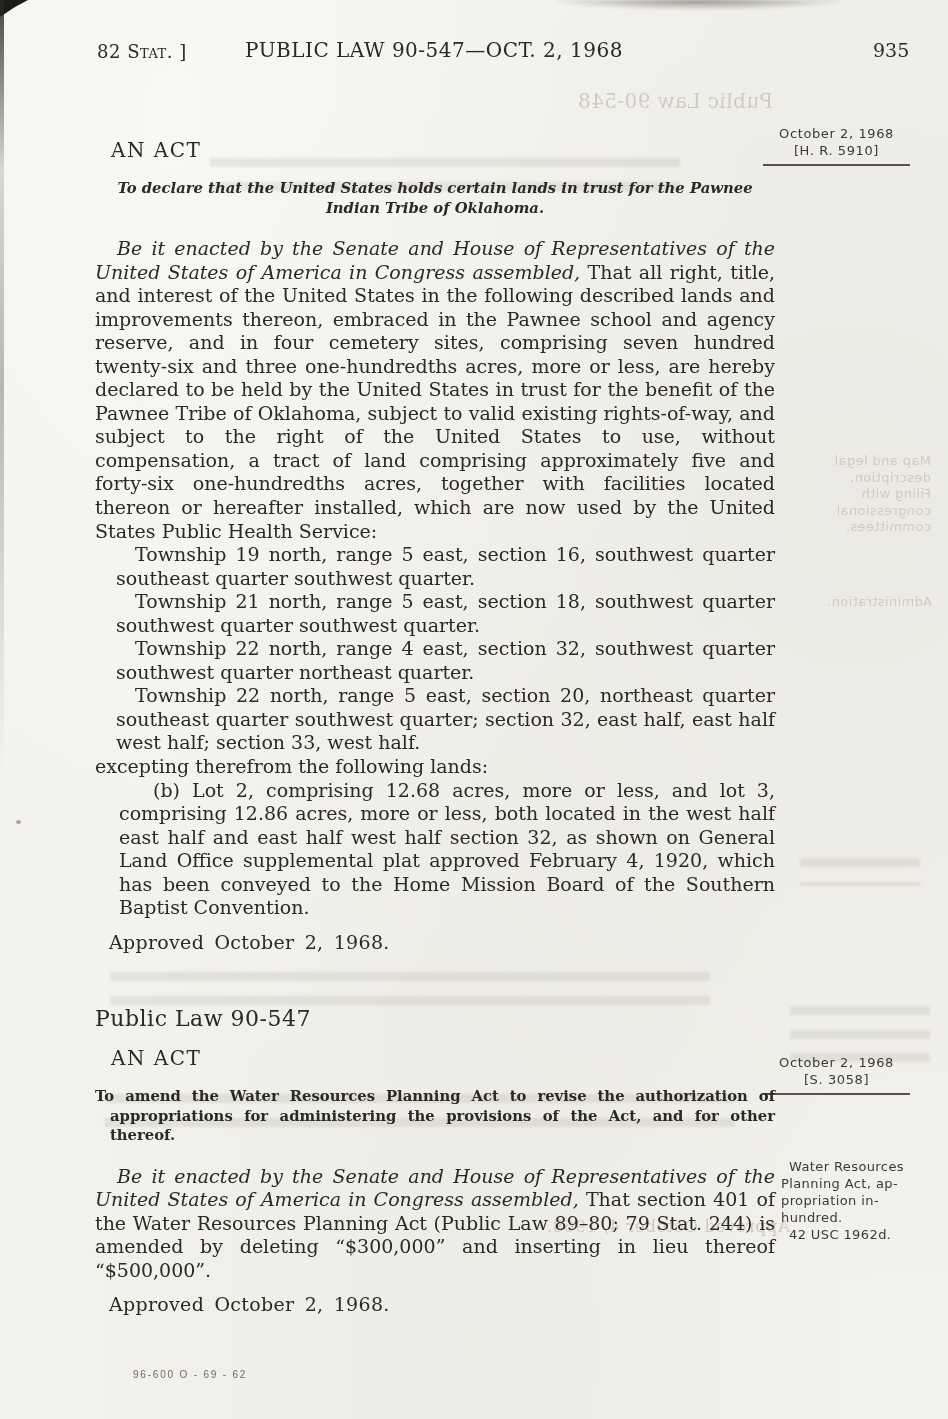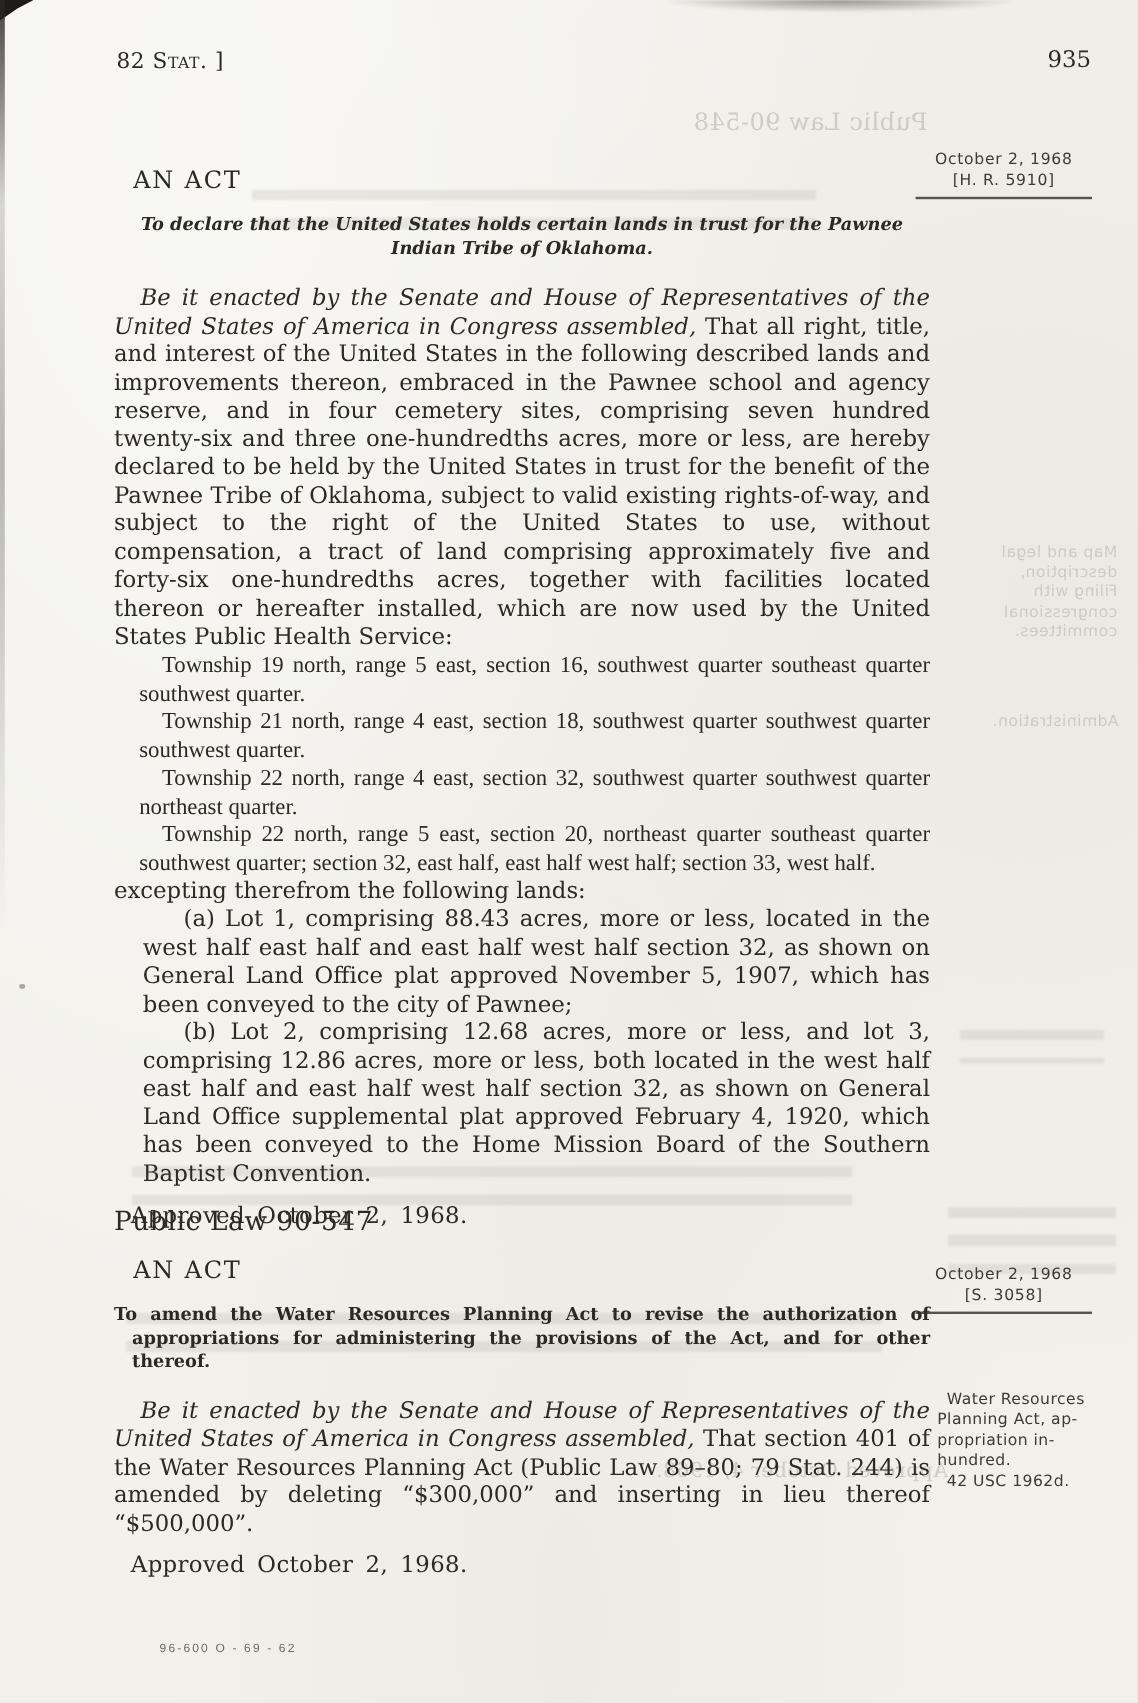--- a/index.html
+++ b/index.html
@@ -51,21 +51,21 @@
   .an-act    { text-align:left; font-size:20px; letter-spacing:1.5px; margin:16px; }
   .act-title { font-weight:bold; font-size:14.8px; line-height:19.5px; margin:3px 0 0; }
   .title-center  { text-align:center;font-style:italic; }
   .title-hanging { text-align:justify; padding-left:15px; text-indent:-15px; }
 
   .main p.body { margin:0; text-align:justify; font-size:19px; line-height:23.55px; }
   .first-par   { margin-top:20px !important; }
   .indent      { text-indent:22px; }
   .ital        { font-style:italic; }
   .meridian    { text-align:center; font-size:17.5px; margin:7px 0 5px; transform:translateX(-33px); }
-  .township    { margin-left:21px !important; text-indent:19px;font-family:Liberation Serif, serif; }
+  .township    { margin-left:21px !important; text-indent:19px; }
   .exception   { margin-left:24px !important; text-indent:34px; }
   .approved    { text-indent:14px; margin-top:11px !important; word-spacing:4px; letter-spacing:0.3px; text-align:left !important; }
 
   
   .date-note { position:absolute; left:763px; width:147px; text-align:center;
                font-family:"DejaVu Sans","Liberation Sans",sans-serif; font-size:13px; line-height:16.5px;
                letter-spacing:0.6px; color:#3b3a33; border-bottom:2px solid #55534b; padding-bottom:5px; }
   .dn-1 { top:126px; } .dn-2 { top:1055px; }
   .side-note { position:absolute; left:781px; width:155px;
                font-family:"DejaVu Sans","Liberation Sans",sans-serif; font-size:13px; line-height:17px;
@@ -93,43 +93,43 @@
     <div>committees.</div>
   </div>
   <div class="ghost-text" style="left:772px; top:594px; width:160px;">Administration.</div>
   <div class="ghost-bars" style="left:800px; top:858px; width:120px; height:28px;"></div>
   <div class="ghost-bars" style="left:110px; top:972px; width:600px; height:34px;"></div>
   <div class="ghost-bars" style="left:790px; top:1006px; width:140px; height:58px;"></div>
   <div class="ghost-bars" style="left:105px; top:1094px; width:630px; height:40px;"></div>
   <div class="ghost-text ghost-serif" style="left:510px; top:1218px; width:280px; font-size:17px;">Approved October 4, 1968.</div>
 
   <div class="h-left">82 Stat. ]</div>
+  <div class="h-center">PUBLIC LAW 90-547—OCT. 2, 1968</div>
   <div class="h-right">935</div>
 
 
   <div class="date-note dn-1">
     <div>October 2, 1968</div>
     <div>[H. R. 5910]</div>
   </div>
 
   <div class="main main-1">
     <p class="an-act">AN ACT</p>
     <p class="act-title title-center">To declare that the United States holds certain lands in trust for the Pawnee Indian Tribe of Oklahoma.</p>
 
     <p class="body indent first-par"><span class="ital">Be it enacted by the Senate and House of Representatives of the United States of America in Congress assembled,</span><span> That all right, title, and interest of the United States in the following described lands and improvements thereon, embraced in the Pawnee school and agency reserve, and in four cemetery sites, comprising seven hundred twenty-six and three one-hundredths acres, more or less, are hereby declared to be held by the United States in trust for the benefit of the Pawnee Tribe of Oklahoma, subject to valid existing rights-of-way, and subject to the right of the United States to use, without compensation, a tract of land comprising approximately five and forty-six one-hundredths acres, together with facilities located thereon or hereafter installed, which are now used by the United States Public Health Service:</span></p>
 
 
     <p class="body township">Township 19 north, range 5 east, section 16, southwest quarter southeast quarter southwest quarter.</p>
-    <p class="body township">Township 21 north, range 4 east, section 18, southwest quarter southwest quarter southwest quarter.</p>
+    <p class="body township">Township 21 north, range 5 east, section 18, southwest quarter southwest quarter southwest quarter.</p>
     <p class="body township">Township 22 north, range 4 east, section 32, southwest quarter southwest quarter northeast quarter.</p>
     <p class="body township">Township 22 north, range 5 east, section 20, northeast quarter southeast quarter southwest quarter; section 32, east half, east half west half; section 33, west half.</p>
 
     <p class="body">excepting therefrom the following lands:</p>
 
-    <p class="body exception">(a) Lot 1, comprising 88.43 acres, more or less, located in the west half east half and east half west half section 32, as shown on General Land Office plat approved November 5, 1907, which has been conveyed to the city of Pawnee;</p>
     <p class="body exception">(b) Lot 2, comprising 12.68 acres, more or less, and lot 3, comprising 12.86 acres, more or less, both located in the west half east half and east half west half section 32, as shown on General Land Office supplemental plat approved February 4, 1920, which has been conveyed to the Home Mission Board of the Southern Baptist Convention.</p>
 
     <p class="body approved">Approved October 2, 1968.</p>
   </div>
 
 
   <div class="pl-heading pl-2">Public Law 90-547</div>
 
   <div class="date-note dn-2">
     <div>October 2, 1968</div>

